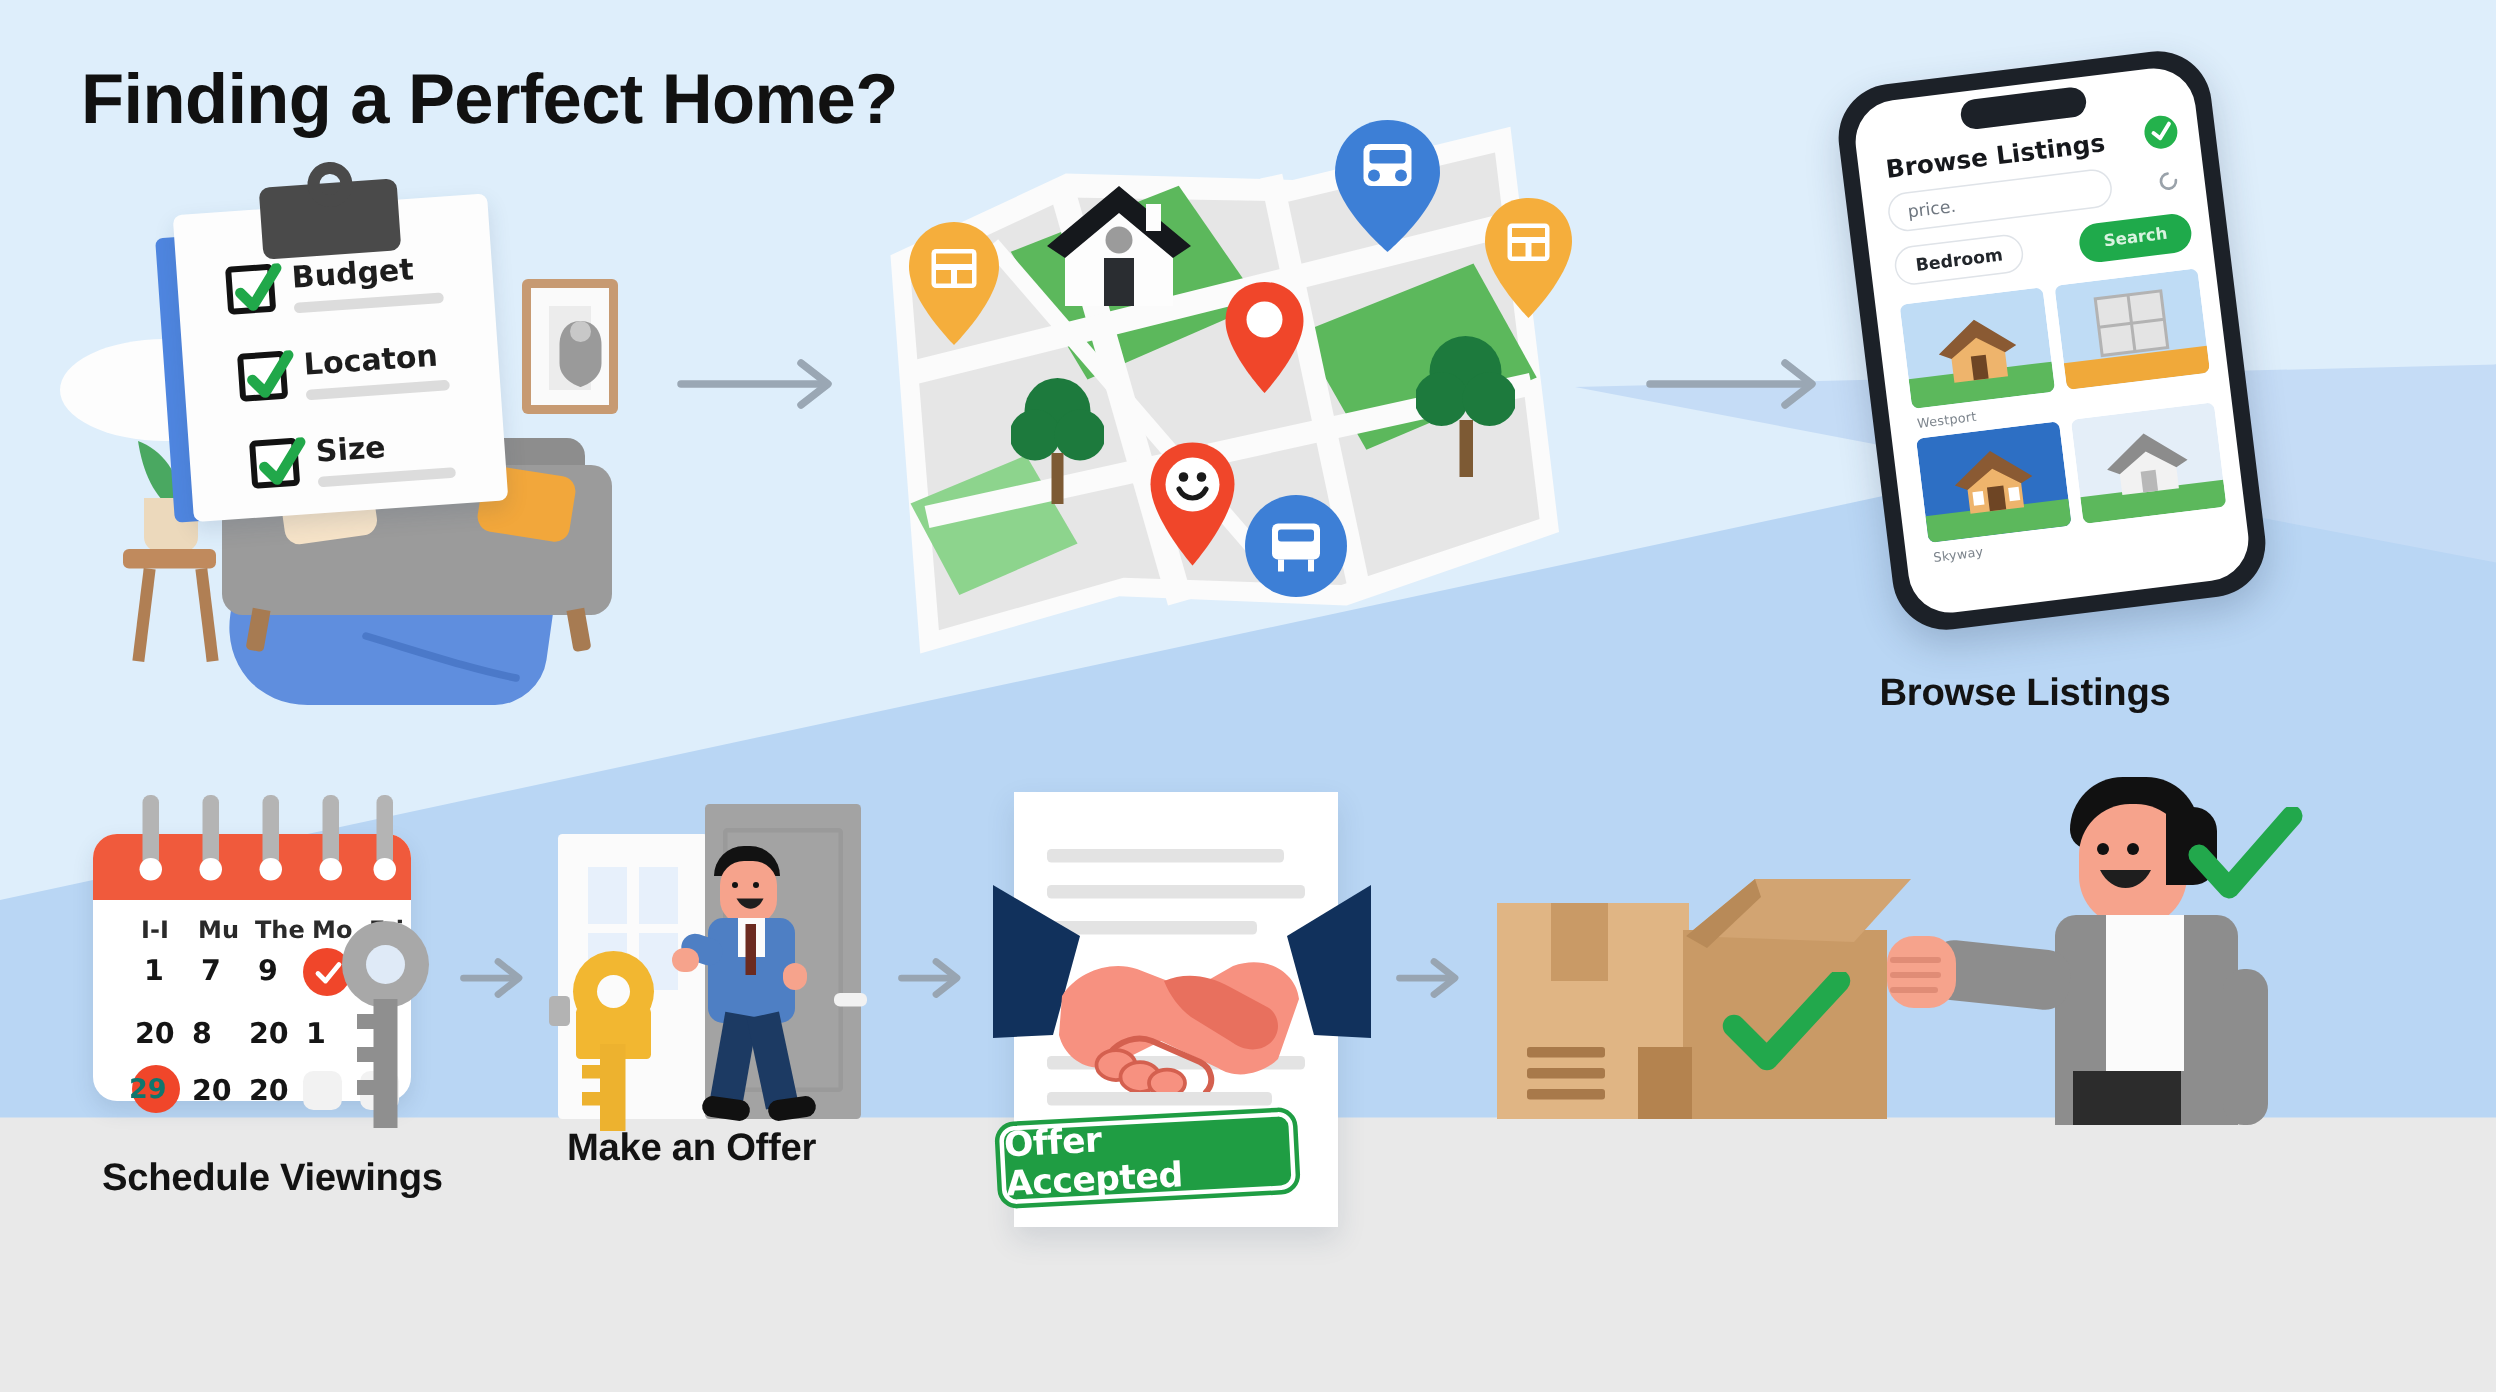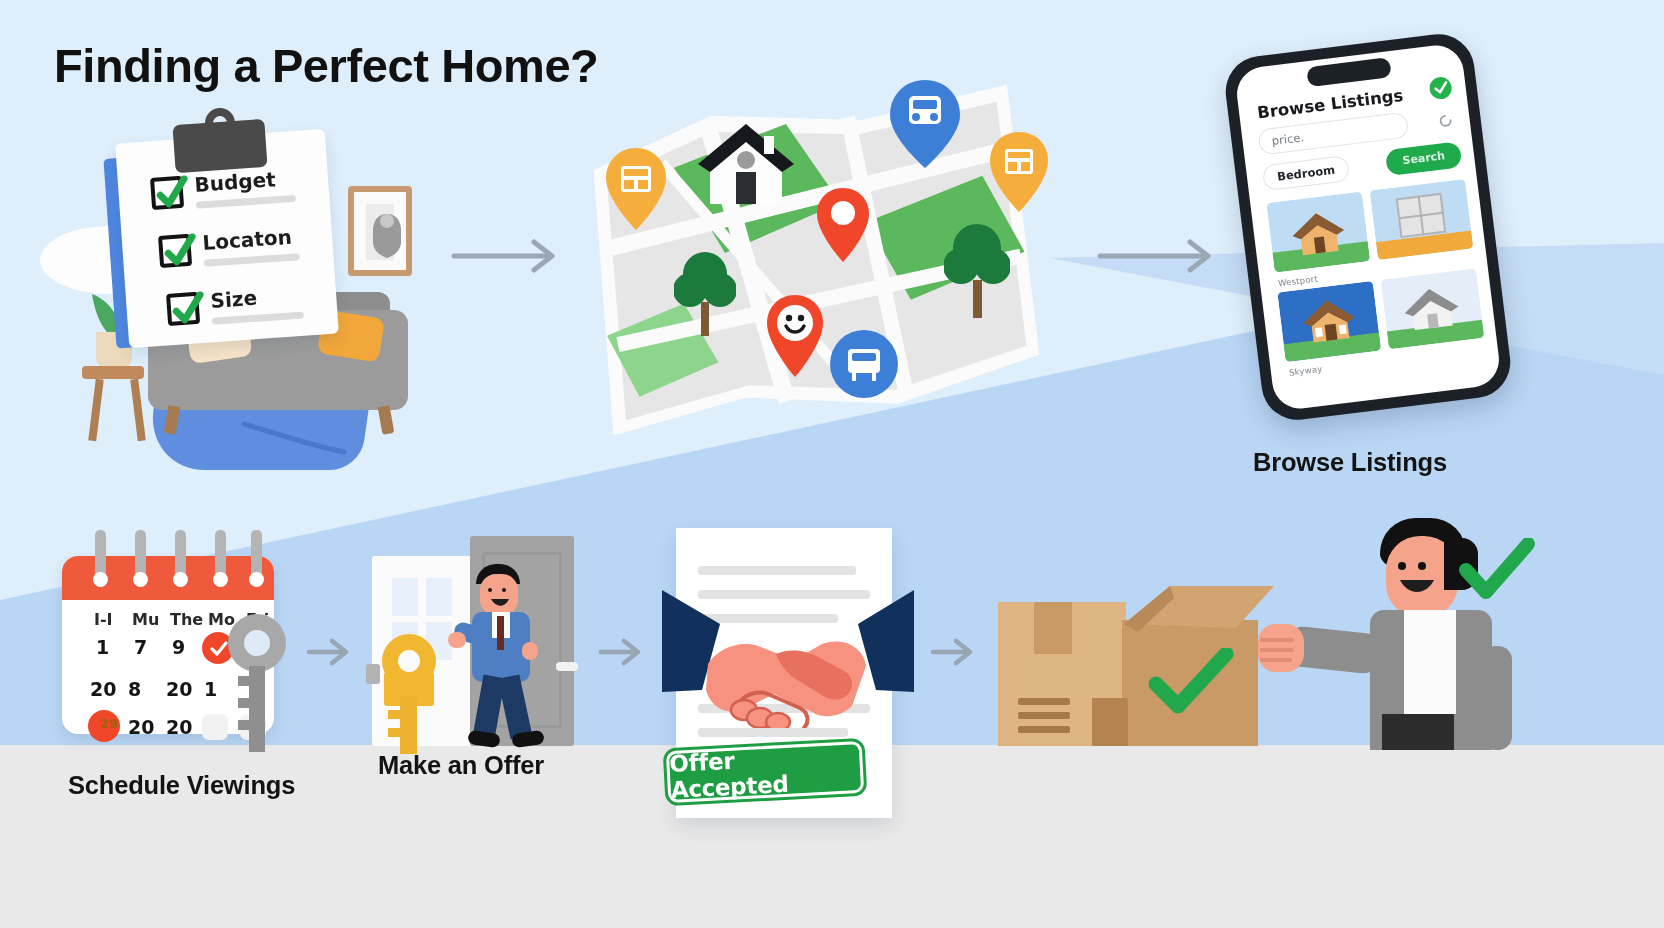--- a/index.html
+++ b/index.html
@@ -439,21 +439,21 @@
       <svg class="abs" style="left:147px;top:84px" width="20" height="18">
         <path d="M3 9 L8 14 L17 3" stroke="#fff" stroke-width="3.2" fill="none" stroke-linecap="round" stroke-linejoin="round"></path>
       </svg>
 
       <div class="cal-num" style="left:28px;top:122px">20</div>
       <div class="cal-num" style="left:66px;top:122px">8</div>
       <div class="cal-num" style="left:104px;top:122px">20</div>
       <div class="cal-num" style="left:142px;top:122px">1</div>
 
       <div class="cal-hl" style="left:26px;top:154px"></div>
-      <div class="cal-num" style="left:38px;top:160px;color:#a16207;font-size:13px">29</div>
+      <div class="cal-num" style="left:24px;top:160px;color:#0f766e;font-size:18px">29</div>
       <div class="cal-num" style="left:66px;top:160px">20</div>
       <div class="cal-num" style="left:104px;top:160px">20</div>
       <div class="cal-blank" style="left:140px;top:158px"></div>
       <div class="cal-blank" style="left:178px;top:158px"></div>
     </div>
 
     <div class="abs" style="left:228px;top:614px;width:70px;height:140px">
       <div class="gkey-head" style="left:0;top:0"></div>
       <div class="gkey-hole" style="left:16px;top:16px"></div>
       <div class="gkey-shaft" style="left:21px;top:52px;height:86px"></div>

